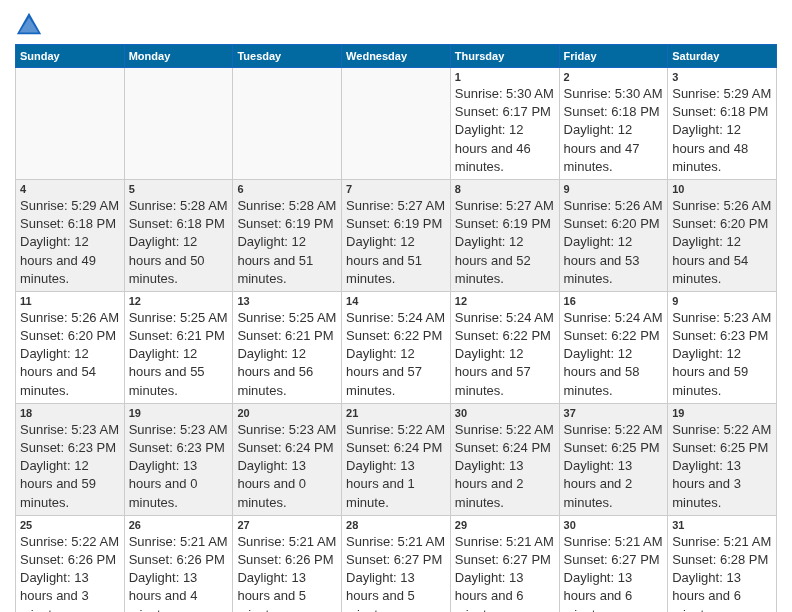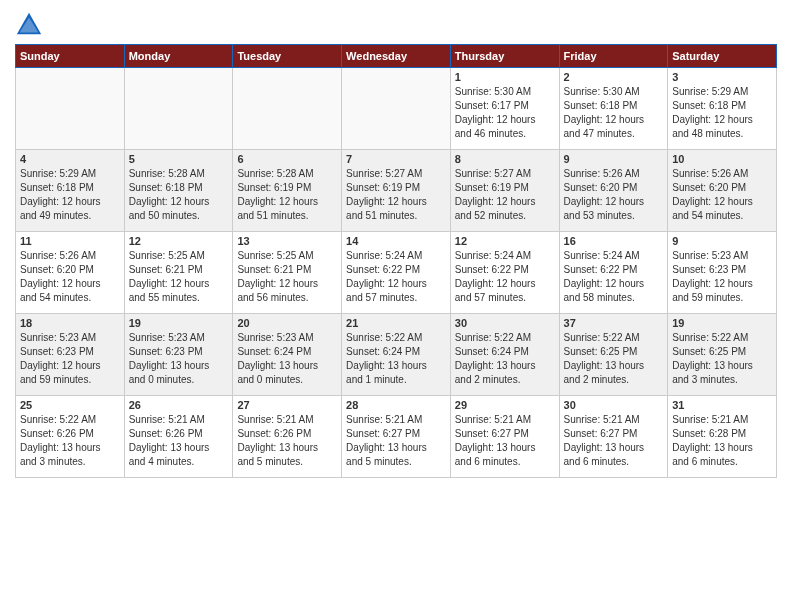--- a/index.html
+++ b/index.html
@@ -58,21 +58,21 @@
       font-size: 15px;
       color: #333;
     }
     .calendar-table {
       width: 100%;
       border-collapse: collapse;
       margin-top: 6px;
       table-layout: fixed;
     }
     .calendar-table th {
-      background-color: #7f1d1d;
+      background-color: #0369a1;
       color: #fff;
       font-size: 11px;
       font-weight: bold;
       padding: 5px 4px;
       text-align: left;
       border: 1px solid #1565c0;
     }
     .calendar-table td {
       border: 1px solid #ccc;
       vertical-align: top;
@@ -86,21 +86,21 @@
       background: #f9f9f9;
     }
     .day-number {
       font-size: 11px;
       font-weight: bold;
       color: #333;
       display: block;
       margin-bottom: 2px;
     }
     .day-info {
-      font-size: 10px;
+      font-size: 13px;
       line-height: 1.4;
       color: #333;
     }
     .row-shaded td {
       background-color: #f0f0f0;
     }
   </style>
 </head>
 <body>
 

